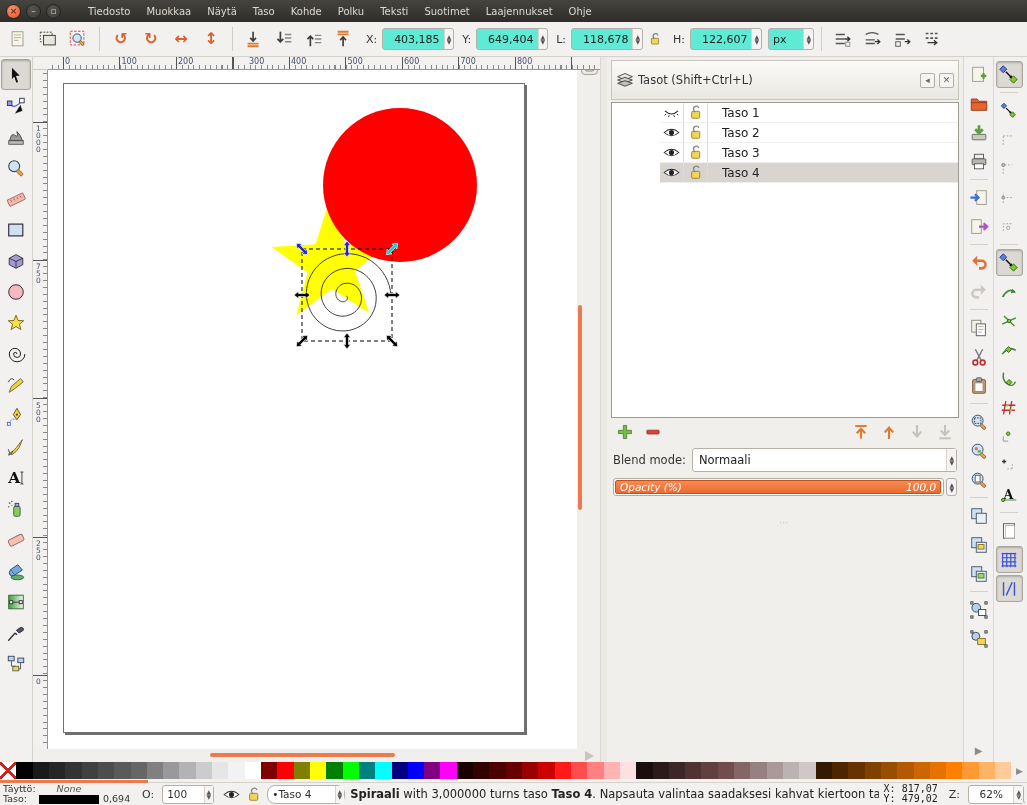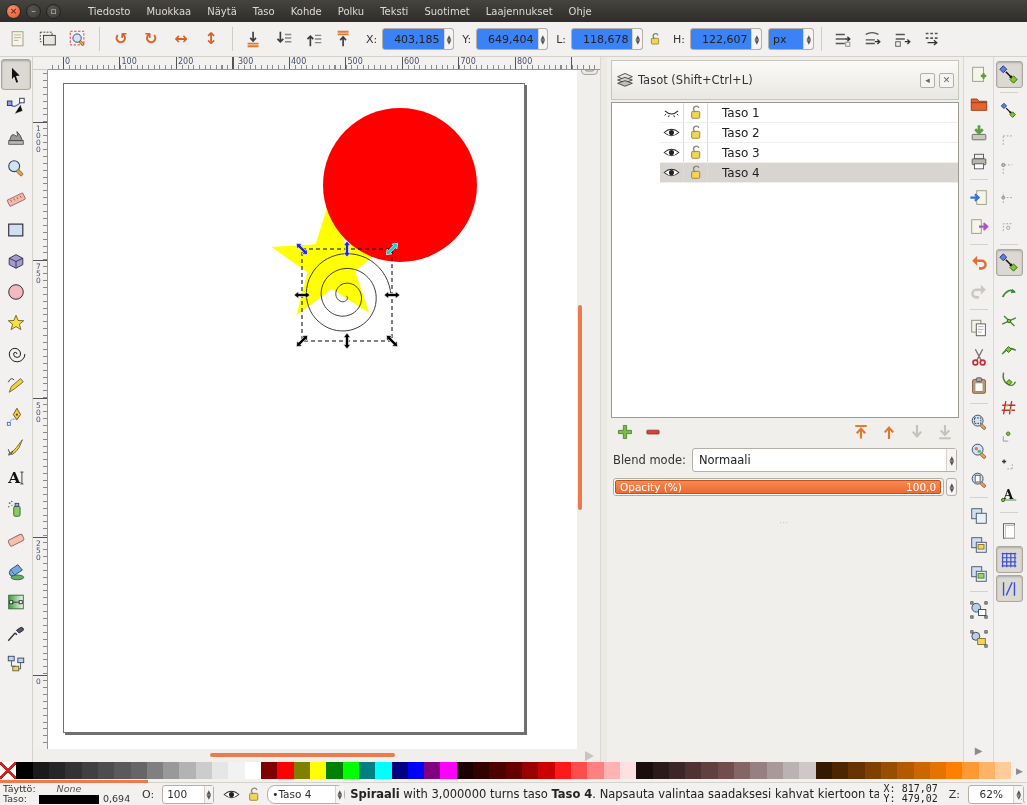--- a/index.html
+++ b/index.html
@@ -8,21 +8,21 @@
   .winbtn{width:15px;height:15px;border-radius:50%;margin-right:5px;display:flex;align-items:center;justify-content:center;font-size:9px;color:#5a2612;border:1px solid #222;}
   .winbtn.close{background:radial-gradient(circle at 35% 30%,#f5926d,#e0572b);color:#7a2a10;font-weight:bold;}
   .winbtn.min,.winbtn.max{background:radial-gradient(circle at 35% 30%,#565450,#3a3935);color:#cfcbc4;}
   .menubar{display:flex;margin-left:14px;}
   .menu-item{color:#dfdbd2;font-size:10px;padding:2px 8px;cursor:default;}
   .toolbar{height:35px;background:#f2f1f0;border-bottom:1px solid #d5d2cb;display:flex;align-items:center;padding:0 4px;gap:2px;}
   .tb-sep{width:1px;height:24px;background:#d0ccc5;margin:0 5px;}
   .icon-btn{width:28px;height:28px;border:1px solid transparent;border-radius:3px;display:flex;align-items:center;justify-content:center;background:transparent;}
   .glyph{font-size:16px;font-weight:bold;color:#d9622b;line-height:1;}
   .field-label{font-size:11px;color:#333;margin:0 3px 0 6px;}
-  .spin{display:flex;align-items:center;background:#3b82f6;border:1px solid #b5b1a9;border-radius:3px;height:22px;overflow:hidden;}
+  .spin{display:flex;align-items:center;background:#5eead4;border:1px solid #b5b1a9;border-radius:3px;height:22px;overflow:hidden;}
   .spin .val{padding:0 4px;text-align:right;font-size:11px;color:#222;}
   .steppers{display:flex;flex-direction:column;justify-content:center;border-left:1px solid #d8d4cd;height:100%;padding:0 2px;background:#f5f4f2;}
   .steppers span{font-size:6px;line-height:5px;color:#555;}
   .main{display:flex;height:705px;}
   .toolbox{width:33px;background:#f2f1f0;border-right:1px solid #d5d2cb;display:flex;flex-direction:column;align-items:center;padding-top:2px;}
   .tool-btn{width:30px;height:31px;display:flex;align-items:center;justify-content:center;border:1px solid transparent;border-radius:3px;}
   .tool-btn.active{background:#dcd9d3;border-color:#aba79f;box-shadow:inset 0 1px 2px rgba(0,0,0,.25);}
   .canvas-col{display:flex;flex-direction:column;width:567px;}
   .hruler-row{display:flex;height:13px;}
   .ruler-corner{width:15px;height:13px;background:#f2f1f0;border-bottom:1px solid #cfcbc4;}
@@ -55,21 +55,21 @@
   .cell-icon{width:24px;display:flex;align-items:center;justify-content:center;border-right:1px solid #dedbd5;height:100%;}
   .layer-name{padding-left:14px;font-size:12px;color:#222;}
   .layer-btns{display:flex;align-items:center;height:28px;padding:2px;gap:4px;}
   .layer-btns .spacer{flex:1;}
   .blend-row{display:flex;align-items:center;height:28px;gap:6px;padding:0 2px;}
   .blend-label{font-size:11.5px;color:#333;}
   .combo{flex:1;display:flex;align-items:center;background:#fff;border:1px solid #b5b1a9;border-radius:3px;height:24px;}
   .combo .val{flex:1;padding:0 6px;font-size:11.5px;color:#222;}
   .opacity-row{display:flex;align-items:center;height:26px;gap:2px;padding:0 2px;}
   .slider{flex:1;height:18px;border:1px solid #b1ada5;border-radius:3px;background:#fff;position:relative;overflow:hidden;}
-  .slider .fill{position:absolute;left:1px;top:1px;bottom:1px;width:99%;background:linear-gradient(#f58a55,#ec6a2f);border:1px solid #c2511e;border-radius:2px;display:flex;align-items:center;justify-content:space-between;color:#fff;font-size:10.5px;padding:0 4px;}
+  .slider .fill{position:absolute;left:1px;top:1px;bottom:1px;width:99%;background:linear-gradient(#f58a55,#ec6a2f);border:1px solid #c2511e;border-radius:2px;display:flex;align-items:center;justify-content:space-between;color:#fff;font-size:10.5px;padding:0 4px;font-style:italic;}
   .dock-grip{position:absolute;left:50%;top:460px;transform:translateX(-50%);color:#cfccc5;font-size:10px;letter-spacing:2px;}
   .side-bar{background:#f2f1f0;display:flex;flex-direction:column;align-items:center;padding-top:3px;}
   .cmd-bar{width:30px;border-left:1px solid #dcd8d1;}
   .snap-bar{width:31px;border-left:1px solid #dcd8d1;}
   .side-btn{width:27px;height:27px;display:flex;align-items:center;justify-content:center;border:1px solid transparent;border-radius:3px;margin:1px 0;}
   .side-btn.pressed{background:#dcd9d3;border-color:#aba79f;box-shadow:inset 0 1px 2px rgba(0,0,0,.22);}
   .side-sep{width:18px;height:1px;background:#d5d1ca;margin:3px 0;}
   .overflow-arrow{margin-top:auto;margin-bottom:6px;color:#8f8b84;font-size:10px;}
   .palette-row{height:20px;display:flex;align-items:flex-start;background:#f2f1f0;position:relative;}
   .swatch{flex:1;height:17px;}
@@ -445,21 +445,21 @@
       </div>
     </div>
 
   <div class="canvas-col">
     <div class="hruler-row">
       <div class="ruler-corner"></div>
       <div class="hruler" id="hruler">
           <span class="hlabel" style="left: 17px;">0</span>
           <span class="hlabel" style="left: 73.5px;">100</span>
           <span class="hlabel" style="left: 130px; text-align: center;">200</span>
-          <span class="hlabel" style="left: 190px;">300</span>
+          <span class="hlabel" style="left: 201px;">300</span>
           <span class="hlabel" style="left: 243px;">400</span>
           <span class="hlabel" style="left: 299.5px;">500</span>
           <span class="hlabel" style="left: 356px;">600</span>
           <span class="hlabel" style="left: 412.5px;">700</span>
           <span class="hlabel" style="left: 469px;">800</span>
         </div>
     </div>
     <div class="mid-row">
       <div class="vruler" id="vruler">
           <span class="vlabel" style="top: 54px;">1000</span>

